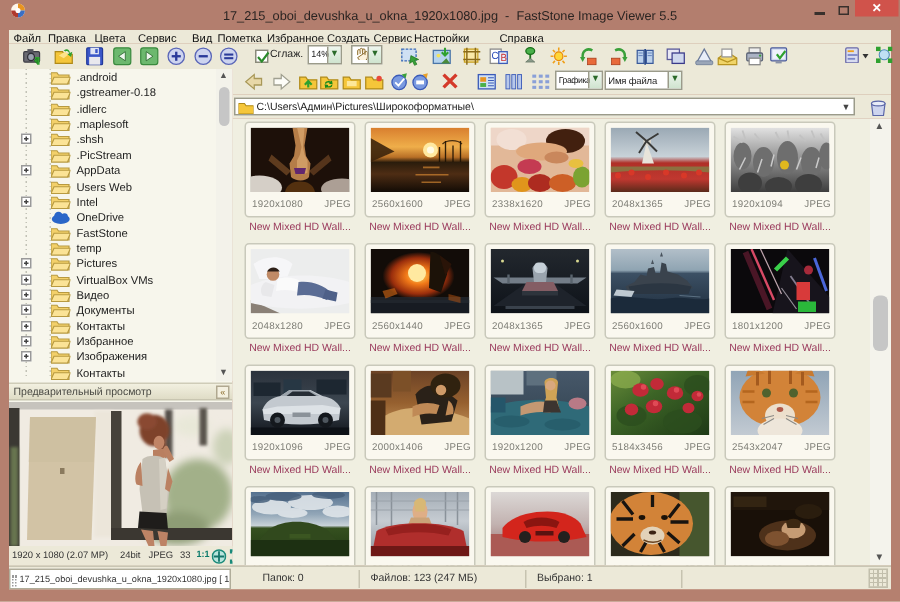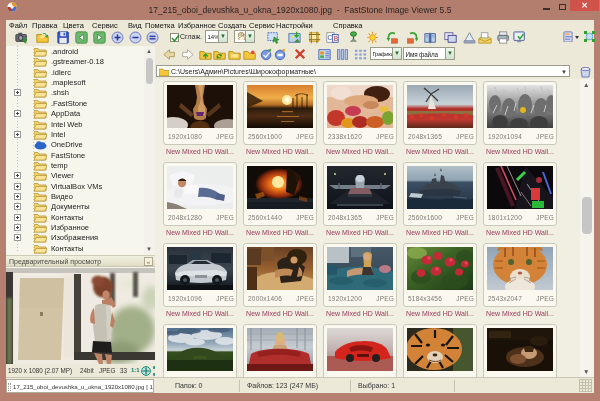--- a/index.html
+++ b/index.html
@@ -338,39 +338,39 @@
         <path d="M0 9V1.5h4l1 1.5h7V9z" fill="#f3d06a" stroke="#b89a40" stroke-width=".8"></path>
         <path d="M0 9l2-4.5h11L11 9z" fill="#fbe396" stroke="#b89a40" stroke-width=".8"></path>
       </svg>
       <span style="position:absolute;left:45px;top:0">.shsh</span>
     </div>
 <div class="trow" style="top:52.8px">
       <svg style="position:absolute;left:28px;top:0" width="13" height="10">
         <path d="M0 9V1.5h4l1 1.5h7V9z" fill="#f3d06a" stroke="#b89a40" stroke-width=".8"></path>
         <path d="M0 9l2-4.5h11L11 9z" fill="#fbe396" stroke="#b89a40" stroke-width=".8"></path>
       </svg>
-      <span style="position:absolute;left:45px;top:0">.FastStone</span>
+      <span style="position:absolute;left:45px;top:0">.PicStream</span>
     </div>
 <div class="trow" style="top:63.1px">
       <span class="texp">
         <i></i>
         <b></b>
       </span>
       <svg style="position:absolute;left:28px;top:0" width="13" height="10">
         <path d="M0 9V1.5h4l1 1.5h7V9z" fill="#f3d06a" stroke="#b89a40" stroke-width=".8"></path>
         <path d="M0 9l2-4.5h11L11 9z" fill="#fbe396" stroke="#b89a40" stroke-width=".8"></path>
       </svg>
       <span style="position:absolute;left:45px;top:0">AppData</span>
     </div>
 <div class="trow" style="top:73.5px">
       <svg style="position:absolute;left:28px;top:0" width="13" height="10">
         <path d="M0 9V1.5h4l1 1.5h7V9z" fill="#f3d06a" stroke="#b89a40" stroke-width=".8"></path>
         <path d="M0 9l2-4.5h11L11 9z" fill="#fbe396" stroke="#b89a40" stroke-width=".8"></path>
       </svg>
-      <span style="position:absolute;left:45px;top:0">Intel Web</span>
+      <span style="position:absolute;left:45px;top:0">Users Web</span>
     </div>
 <div class="trow" style="top:83.8px">
       <span class="texp">
         <i></i>
         <b></b>
       </span>
       <svg style="position:absolute;left:28px;top:0" width="13" height="10">
         <path d="M0 9V1.5h4l1 1.5h7V9z" fill="#f3d06a" stroke="#b89a40" stroke-width=".8"></path>
         <path d="M0 9l2-4.5h11L11 9z" fill="#fbe396" stroke="#b89a40" stroke-width=".8"></path>
       </svg>
@@ -400,21 +400,21 @@
     </div>
 <div class="trow" style="top:125.2px">
       <span class="texp">
         <i></i>
         <b></b>
       </span>
       <svg style="position:absolute;left:28px;top:0" width="13" height="10">
         <path d="M0 9V1.5h4l1 1.5h7V9z" fill="#f3d06a" stroke="#b89a40" stroke-width=".8"></path>
         <path d="M0 9l2-4.5h11L11 9z" fill="#fbe396" stroke="#b89a40" stroke-width=".8"></path>
       </svg>
-      <span style="position:absolute;left:45px;top:0">Viewer</span>
+      <span style="position:absolute;left:45px;top:0">Pictures</span>
     </div>
 <div class="trow" style="top:135.5px">
       <span class="texp">
         <i></i>
         <b></b>
       </span>
       <svg style="position:absolute;left:28px;top:0" width="13" height="10">
         <path d="M0 9V1.5h4l1 1.5h7V9z" fill="#f3d06a" stroke="#b89a40" stroke-width=".8"></path>
         <path d="M0 9l2-4.5h11L11 9z" fill="#fbe396" stroke="#b89a40" stroke-width=".8"></path>
       </svg>

